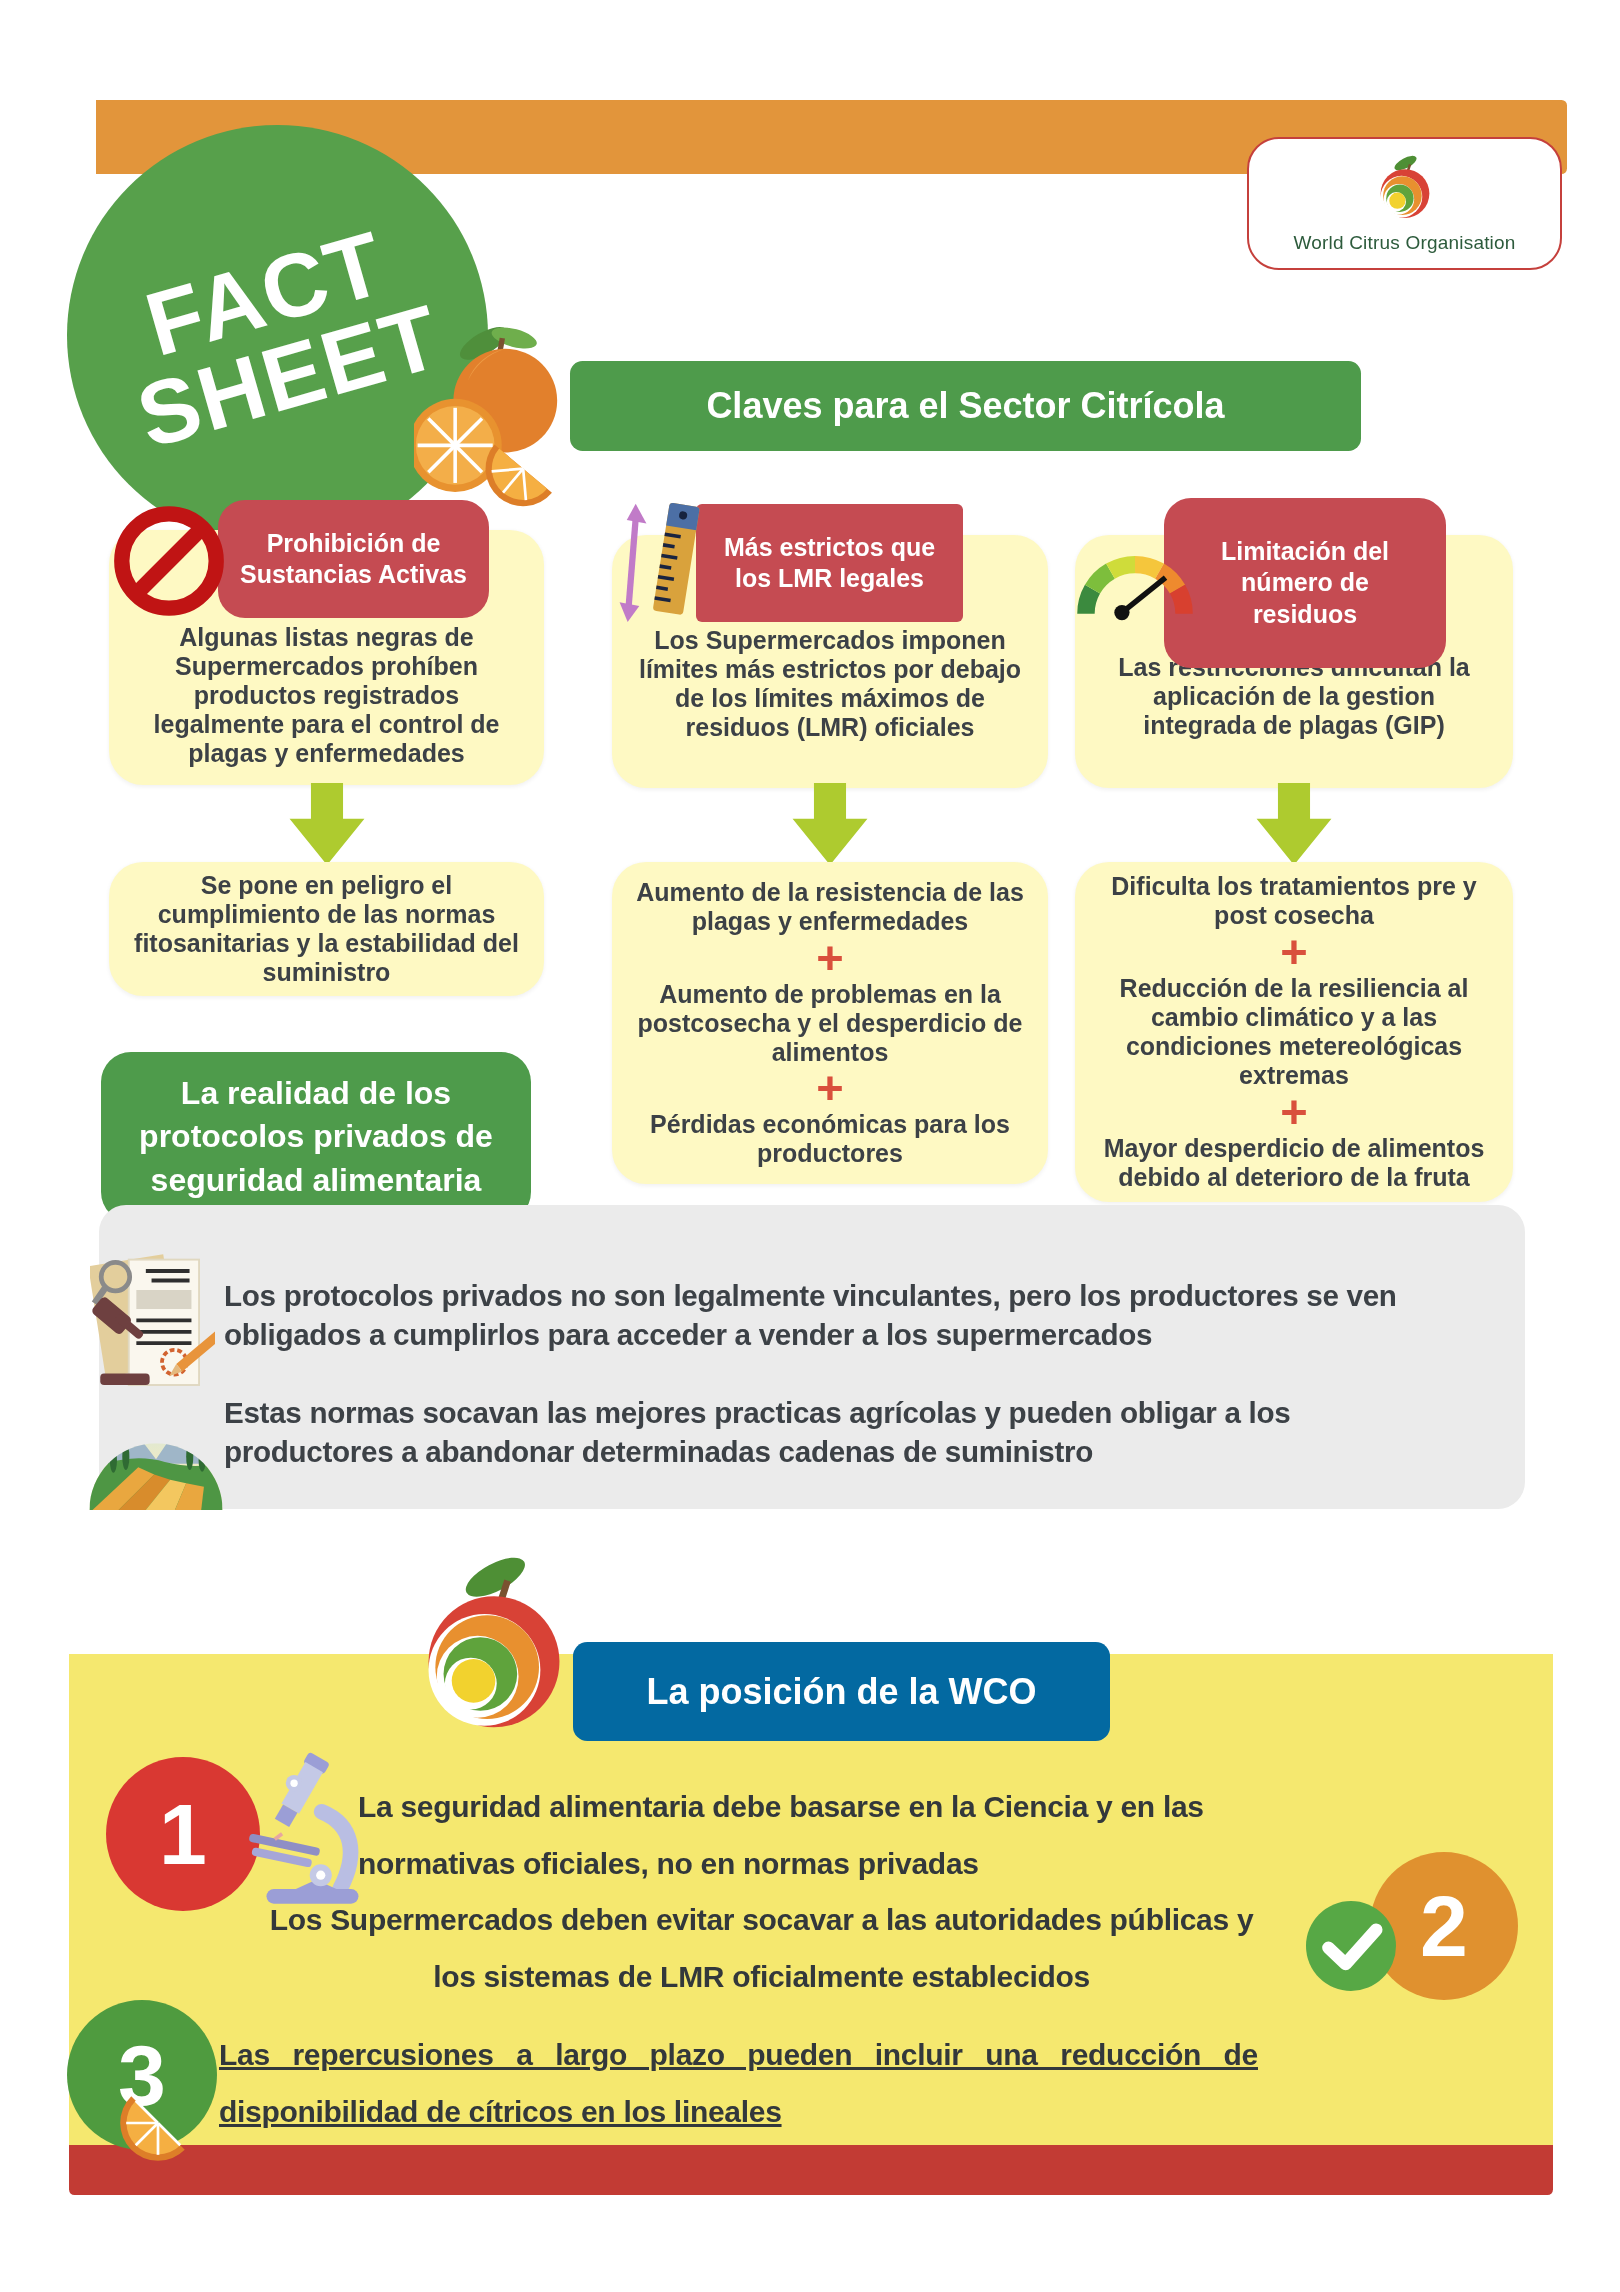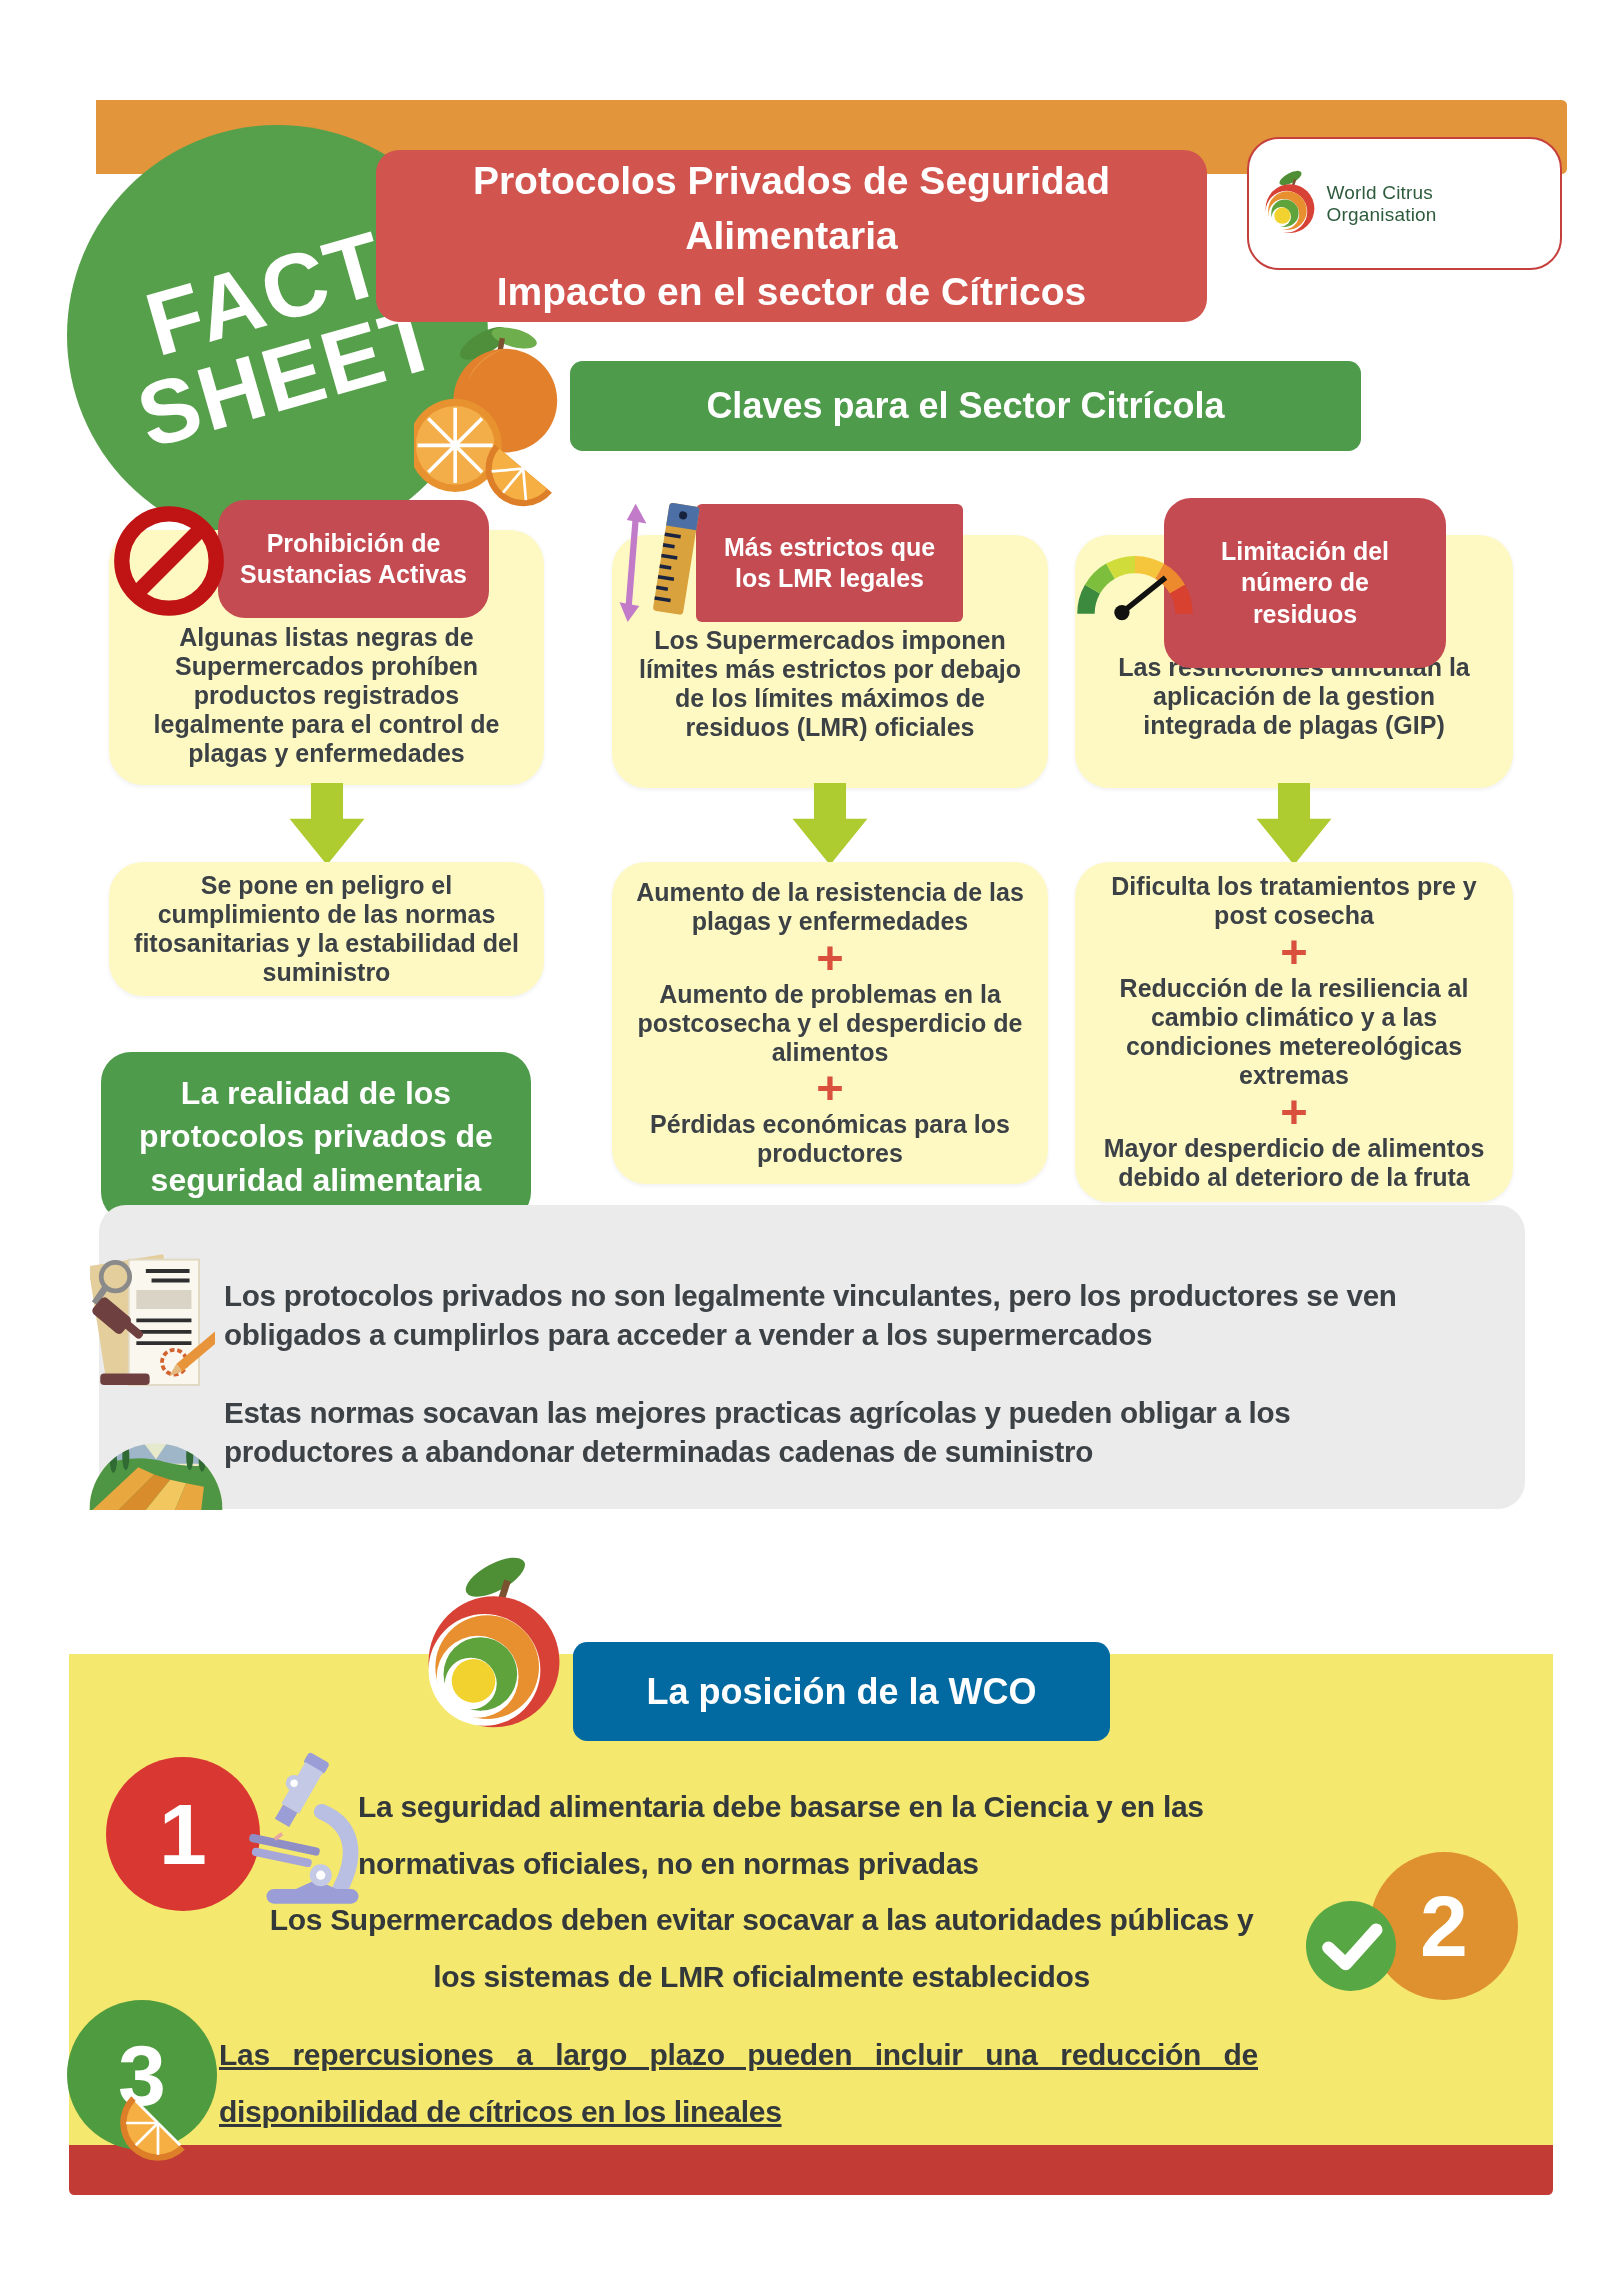--- a/index.html
+++ b/index.html
@@ -50,26 +50,22 @@
 <body>
 
 <div class="page">
 
   <div class="abs topbar" style="left:96px;top:100px;width:1471px;height:74px;"></div>
 
   <div class="abs fact-circle" style="left:67px;top:125px;width:421px;height:421px;">
     <div class="fact-rot"><span>FACT</span><br><span>SHEET</span></div>
   </div>
 
-  <div class="abs title-box" style="left:376px;top:150px;width:831px;height:172px;">
-    <div>Protocolos Privados de Seguridad Alimentaria</div>
-    <div>Impacto en el sector de Cítricos</div>
-  </div>
-
-  <div class="abs logo-box" style="left:1247px;top:137px;width:315px;height:133px;">
+
+  <div class="abs logo-box" style="left:1247px;top:137px;width:315px;height:133px;flex-direction:column;">
     <span>
       <svg width="56" height="66" viewBox="0 0 110 130">
         <ellipse cx="56" cy="18" rx="24" ry="10" fill="#4E8F35" transform="rotate(-28 56 18)"></ellipse>
         <rect x="60" y="20" width="5" height="16" fill="#7A5230" transform="rotate(18 62 28)"></rect>
         <circle cx="55" cy="78" r="48" fill="#D84236"></circle>
         <circle cx="48" cy="84" r="41" fill="#ffffff"></circle>
         <circle cx="50" cy="82" r="38" fill="#E8902F"></circle>
         <circle cx="43" cy="89" r="30" fill="#ffffff"></circle>
         <circle cx="45" cy="87" r="27" fill="#5FA33C"></circle>
         <circle cx="38" cy="94" r="19" fill="#ffffff"></circle>

